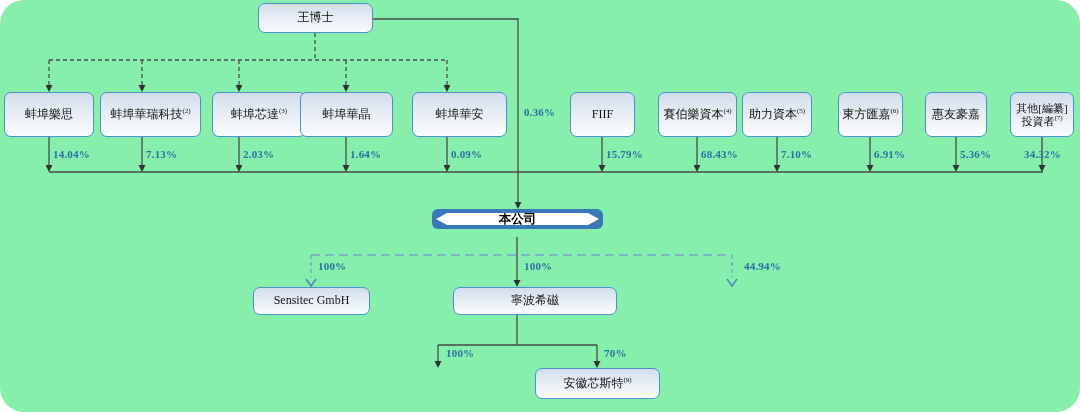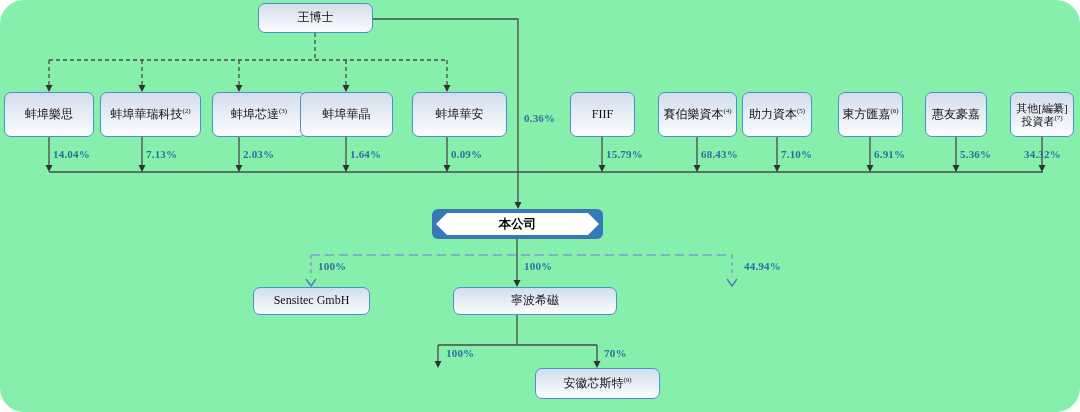--- a/index.html
+++ b/index.html
@@ -17,21 +17,21 @@
     text-align:center;font-size:12px;color:#111;line-height:1.15;
   }
   .node .lbl{white-space:nowrap;}
   sup.fn{font-size:7px;line-height:0;vertical-align:super;}
   .sh{top:92px;height:45px;}
   .pct{
     position:absolute;font-size:11px;font-weight:bold;color:#2e6da4;
     white-space:nowrap;letter-spacing:0.2px;
   }
   .company-outer{
-    position:absolute;left:432px;top:209px;width:171px;height:30px;
+    position:absolute;left:432px;top:209px;width:171px;height:20px;
     background:#3878b8;border-radius:6px;padding:4px 4px;box-sizing:border-box;
   }
   .company-inner{
     width:100%;height:100%;background:#ffffff;
     clip-path:polygon(0 50%,11px 0,calc(100% - 11px) 0,100% 50%,calc(100% - 11px) 100%,11px 100%);
     display:flex;align-items:center;justify-content:center;
     font-weight:bold;font-size:12.5px;color:#000;
   }
 </style>
 </head>
@@ -146,21 +146,21 @@
   <div class="node sh" style="left:1010px;width:64px;font-size:11px">
     <span><span>其他[編纂]</span><br>
     <span>投資者</span><sup class="fn">(7)</sup></span>
   </div>
 
   <div class="pct" style="left:53px;top:148px">14.04%</div>
   <div class="pct" style="left:146px;top:148px">7.13%</div>
   <div class="pct" style="left:243px;top:148px">2.03%</div>
   <div class="pct" style="left:350px;top:148px">1.64%</div>
   <div class="pct" style="left:451px;top:148px">0.09%</div>
-  <div class="pct" style="left:524px;top:112px">0.36%</div>
+  <div class="pct" style="left:524px;top:106px">0.36%</div>
   <div class="pct" style="left:606px;top:148px">15.79%</div>
   <div class="pct" style="left:701px;top:148px">68.43%</div>
   <div class="pct" style="left:781px;top:148px">7.10%</div>
   <div class="pct" style="left:874px;top:148px">6.91%</div>
   <div class="pct" style="left:960px;top:148px">5.36%</div>
   <div class="pct" style="left:1024px;top:148px">34.32%</div>
 
   <div class="company-outer">
     <div class="company-inner">
       <span>本公司</span>

